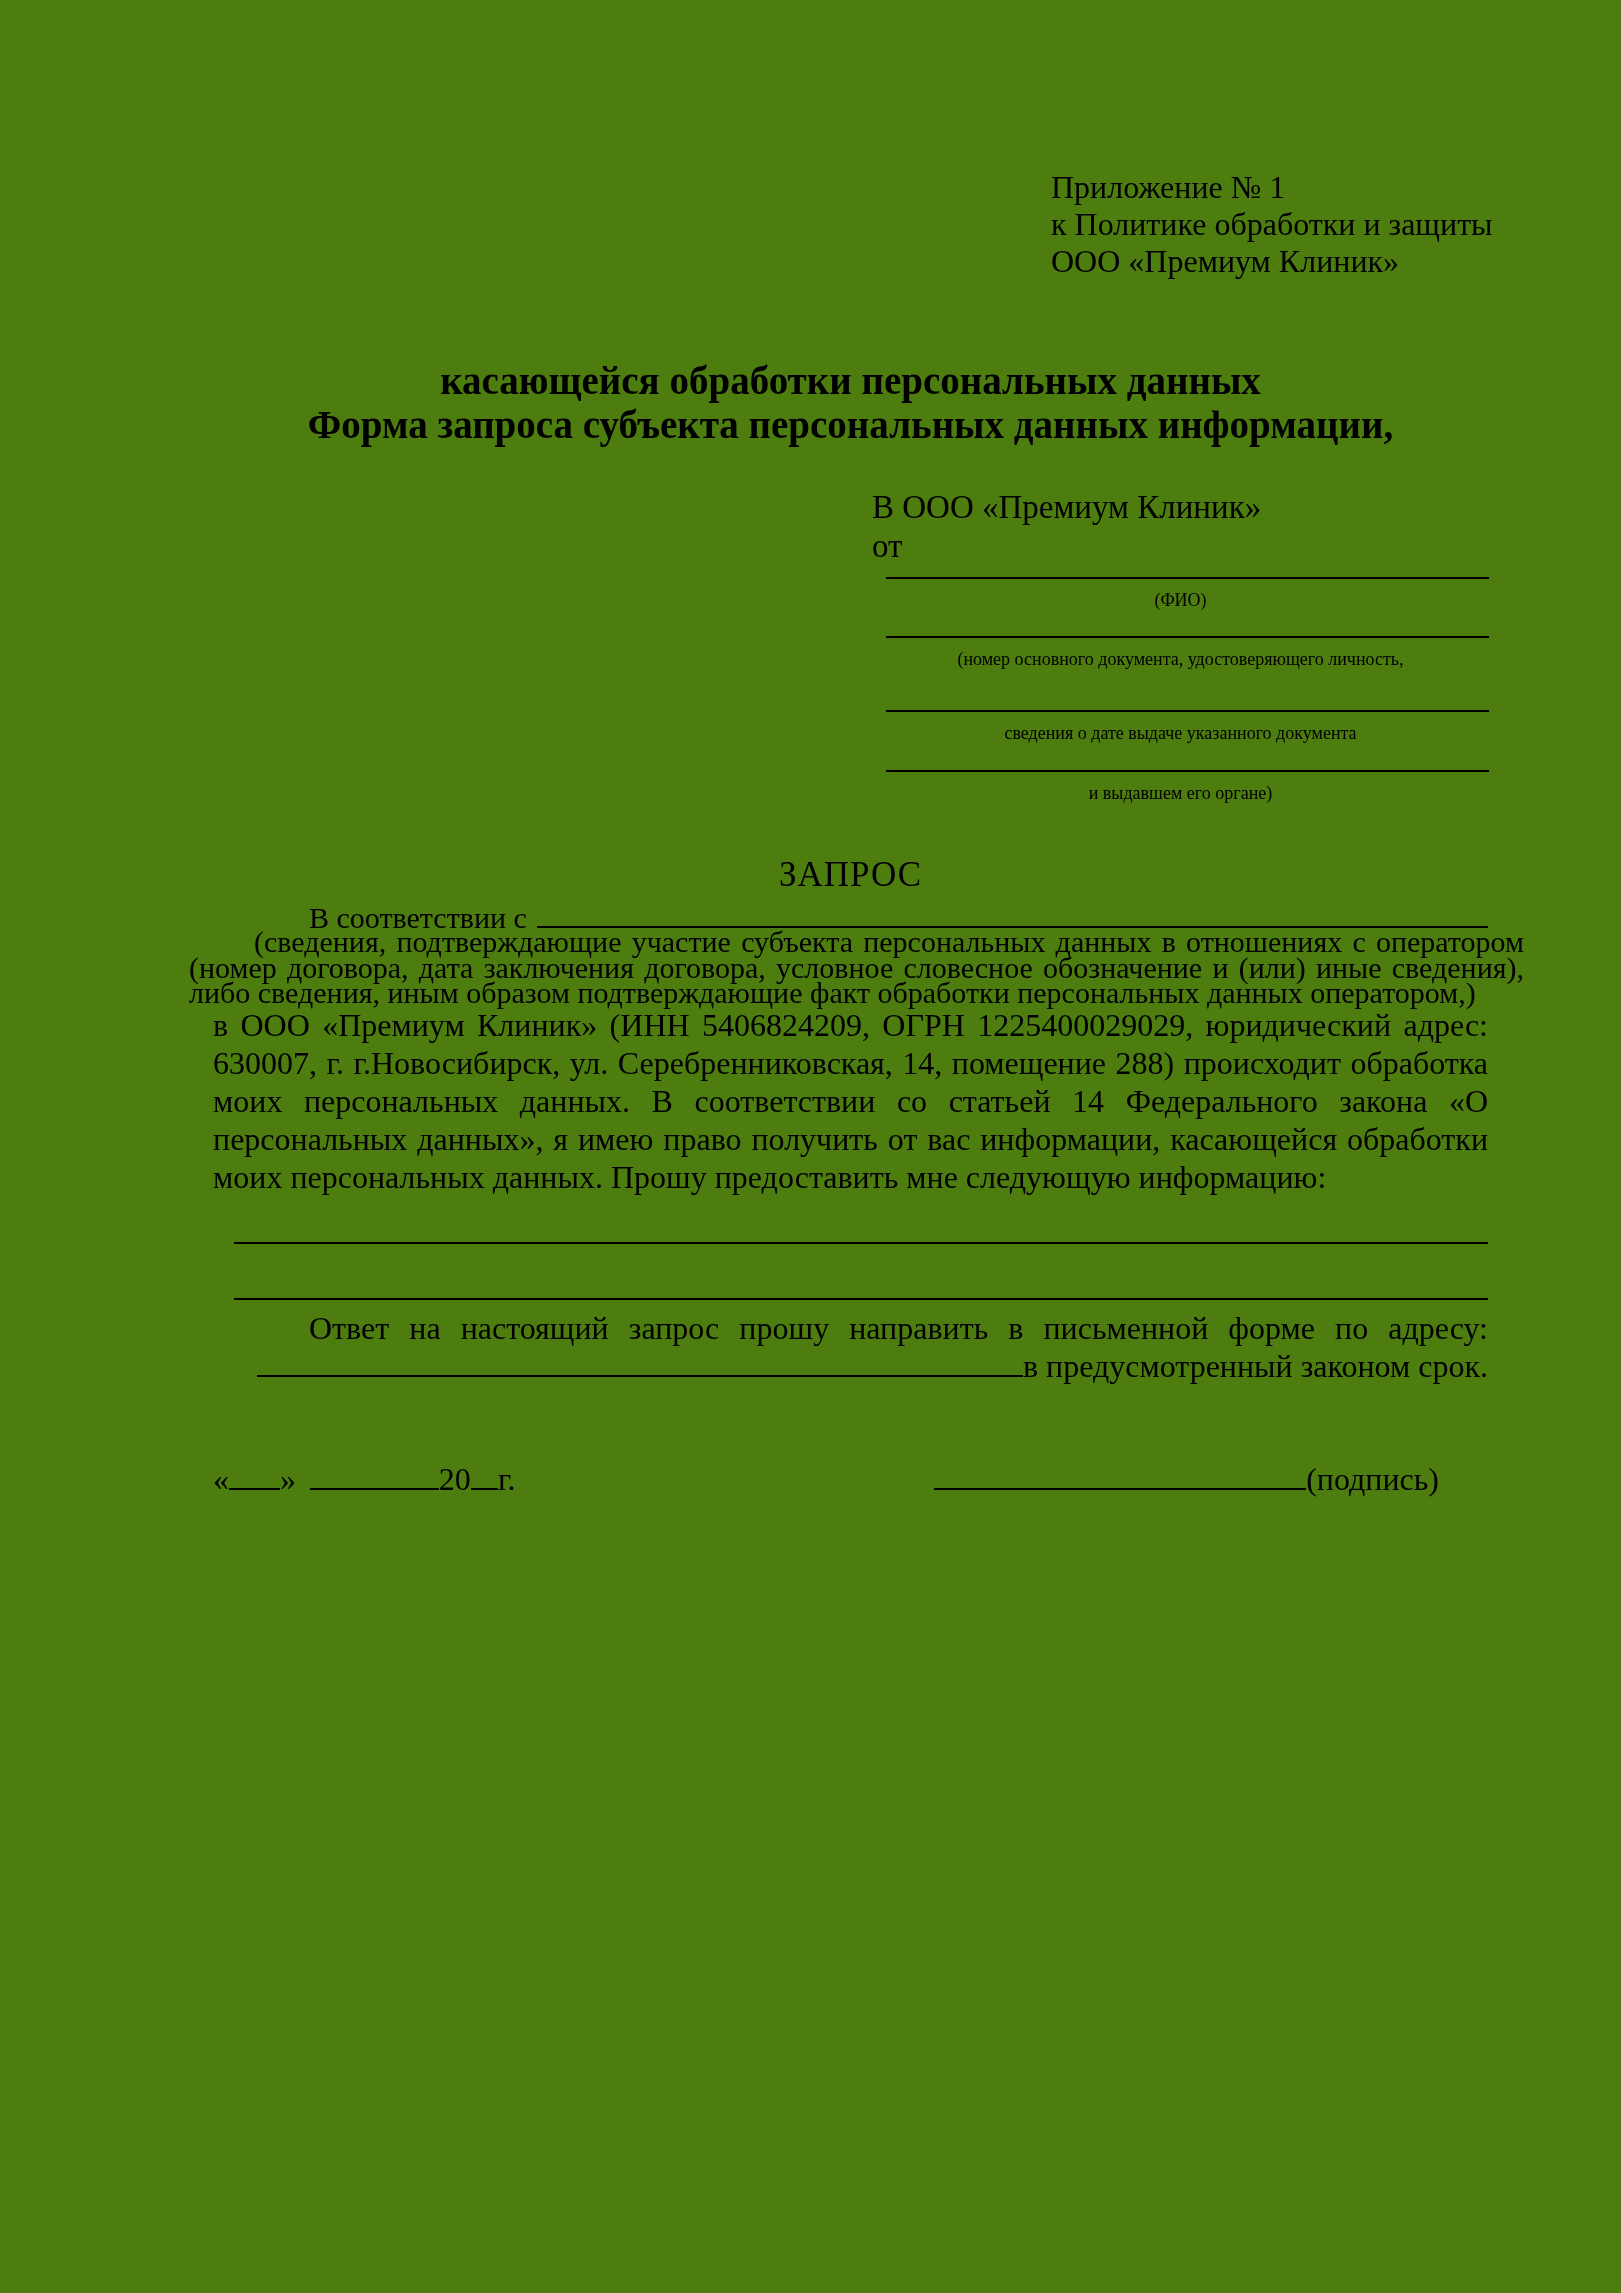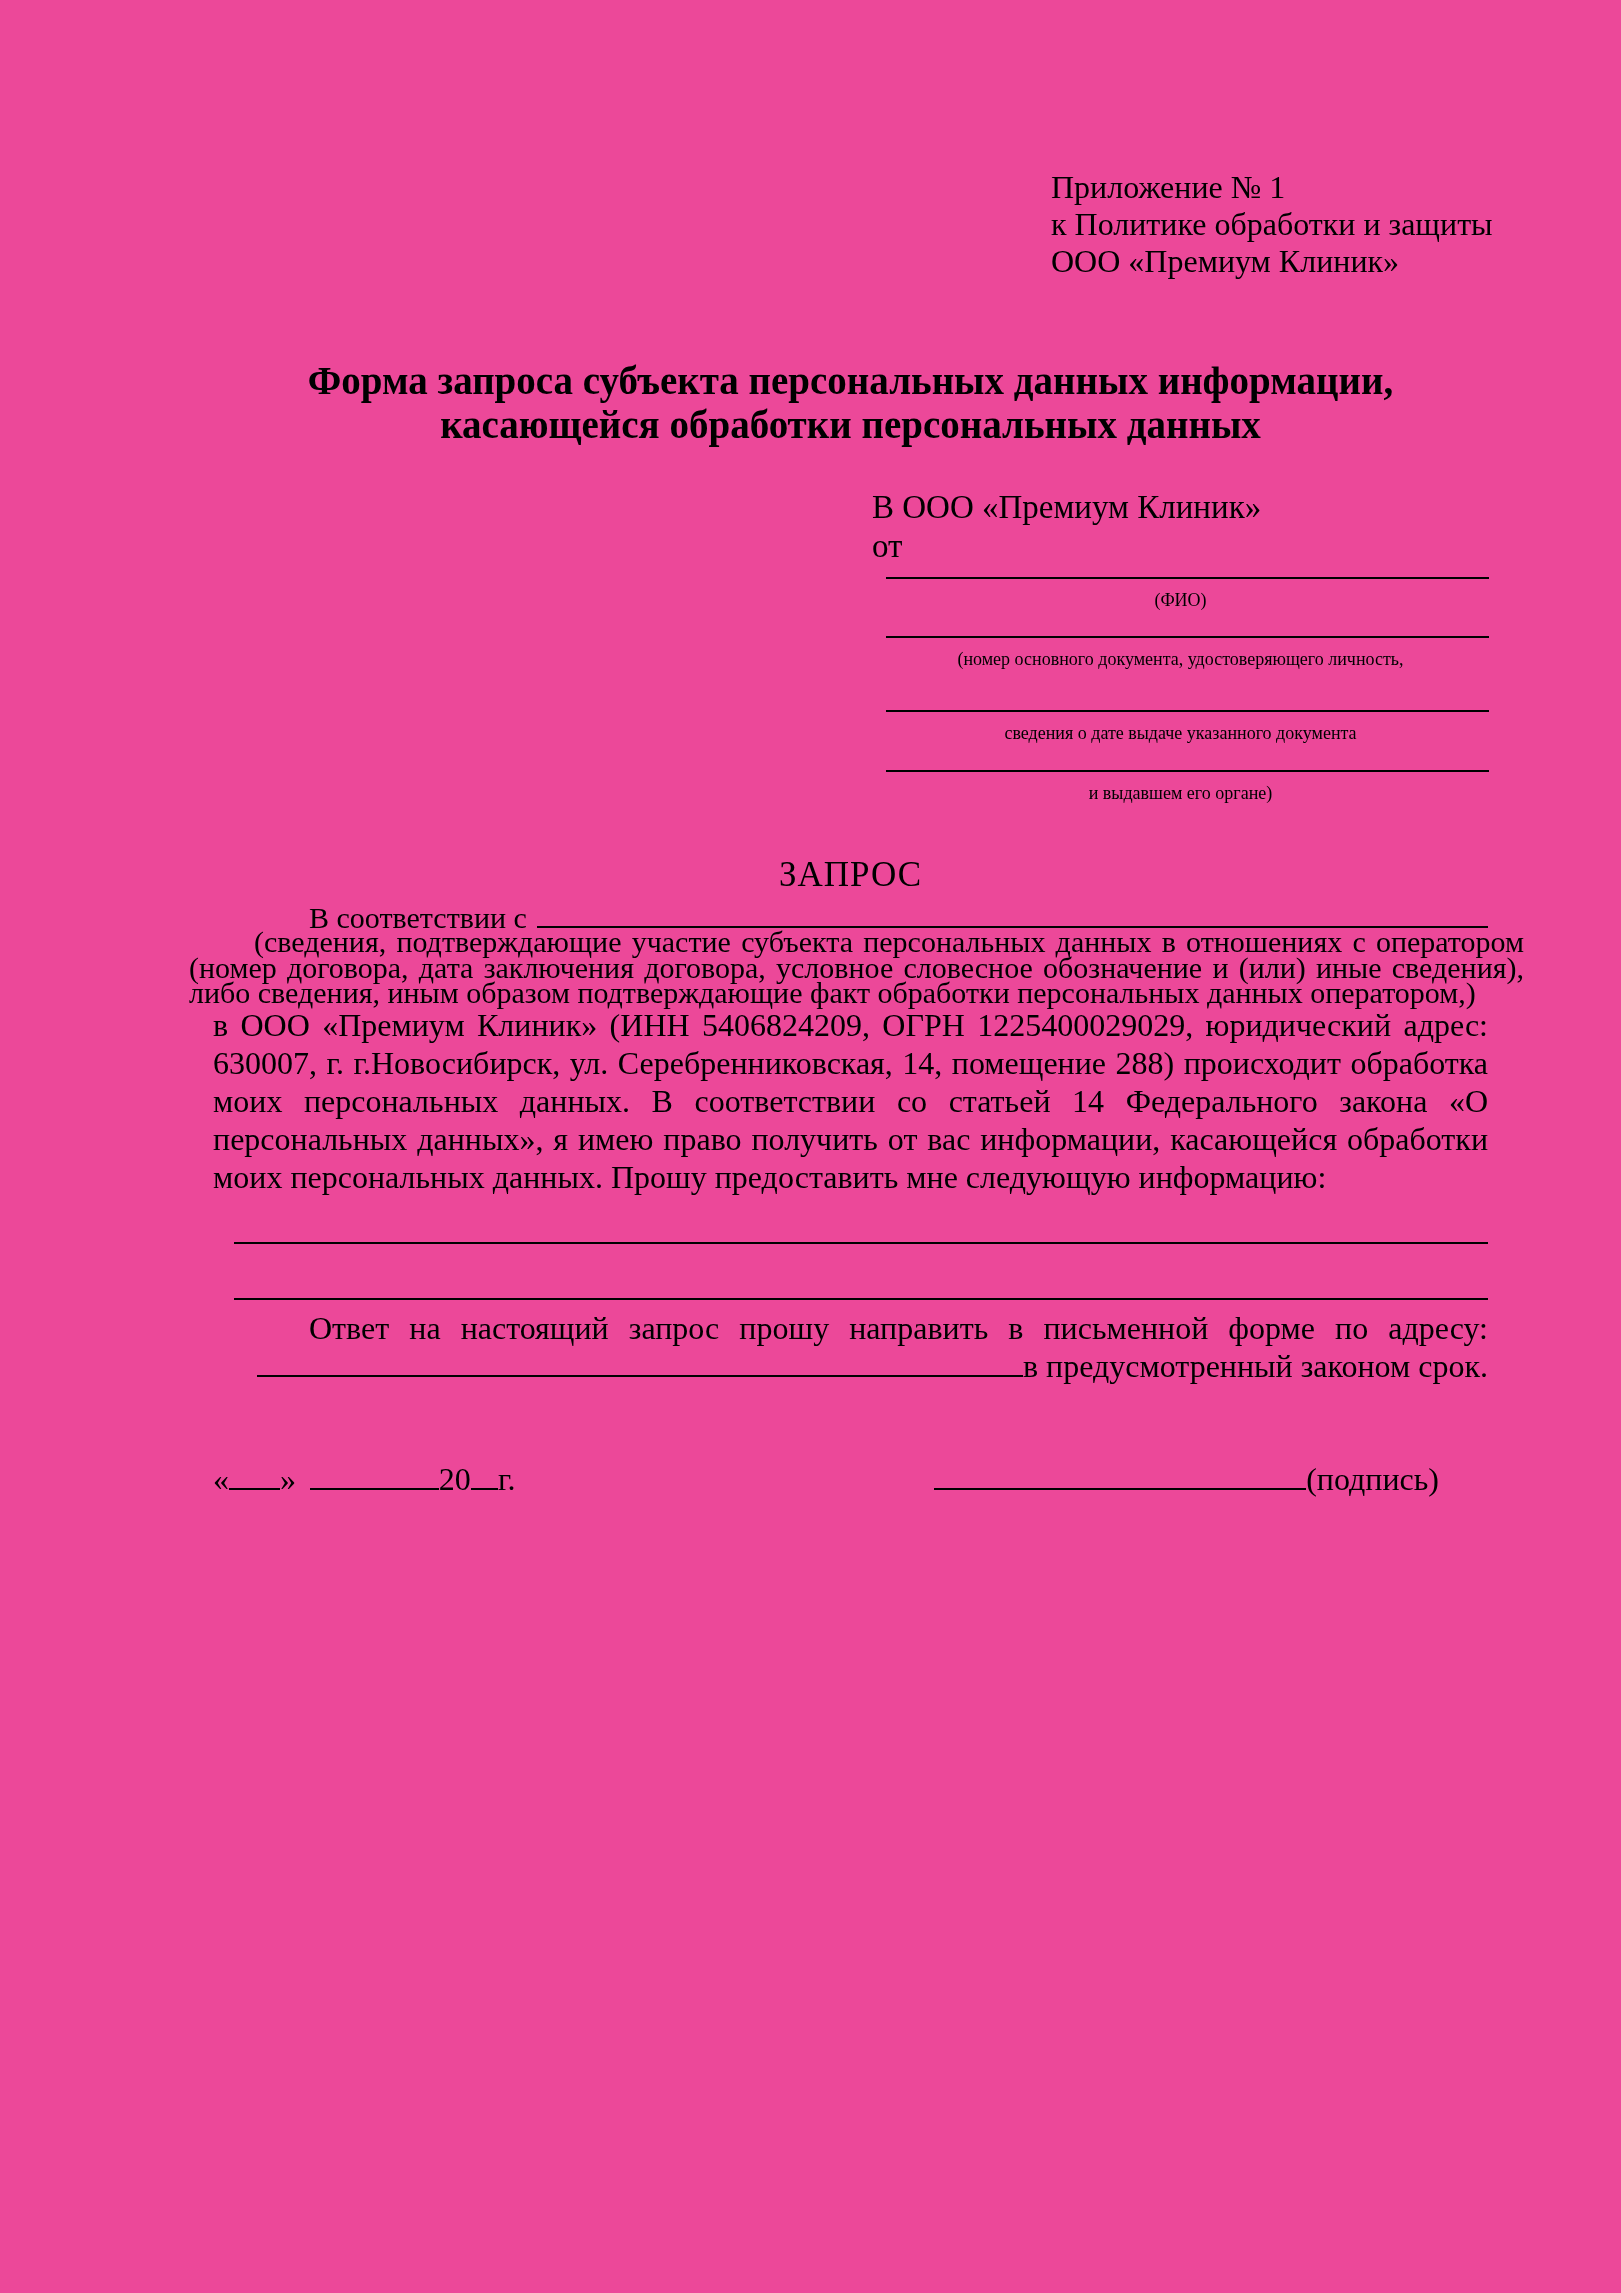--- a/index.html
+++ b/index.html
@@ -4,21 +4,21 @@
 <style>
   html, body {
     margin: 0;
     padding: 0;
     background: #e8e8e8;
   }
   .page {
     position: relative;
     width: 1621px;
     height: 2294px;
-    background: #ec4899;
+    background: #4d7c0f;
     font-family: "Liberation Serif", "DejaVu Serif", serif;
     color: #000000;
     overflow: hidden;
   }
   
   .header-block {
     position: absolute;
     top: 169px;
     left: 1051px;
     font-size: 32px;
@@ -184,22 +184,22 @@
 
 <div class="page">
 
   <div class="header-block">
     <div>Приложение № 1</div>
     <div>к Политике обработки и защиты</div>
     <div>ООО «Премиум Клиник»</div>
   </div>
 
   <h1 class="doc-title">
+    <div>касающейся обработки персональных данных</div>
     <div>Форма запроса субъекта персональных данных информации,</div>
-    <div>касающейся обработки персональных данных</div>
   </h1>
 
   <div class="addressee">
     <div>В ООО «Премиум Клиник»</div>
     <div>от</div>
     <div class="fill-line u1"></div>
     <div class="caption">(ФИО)</div>
     <div class="fill-line u2"></div>
     <div class="caption">(номер основного документа, удостоверяющего личность,</div>
     <div class="fill-line u3"></div>

